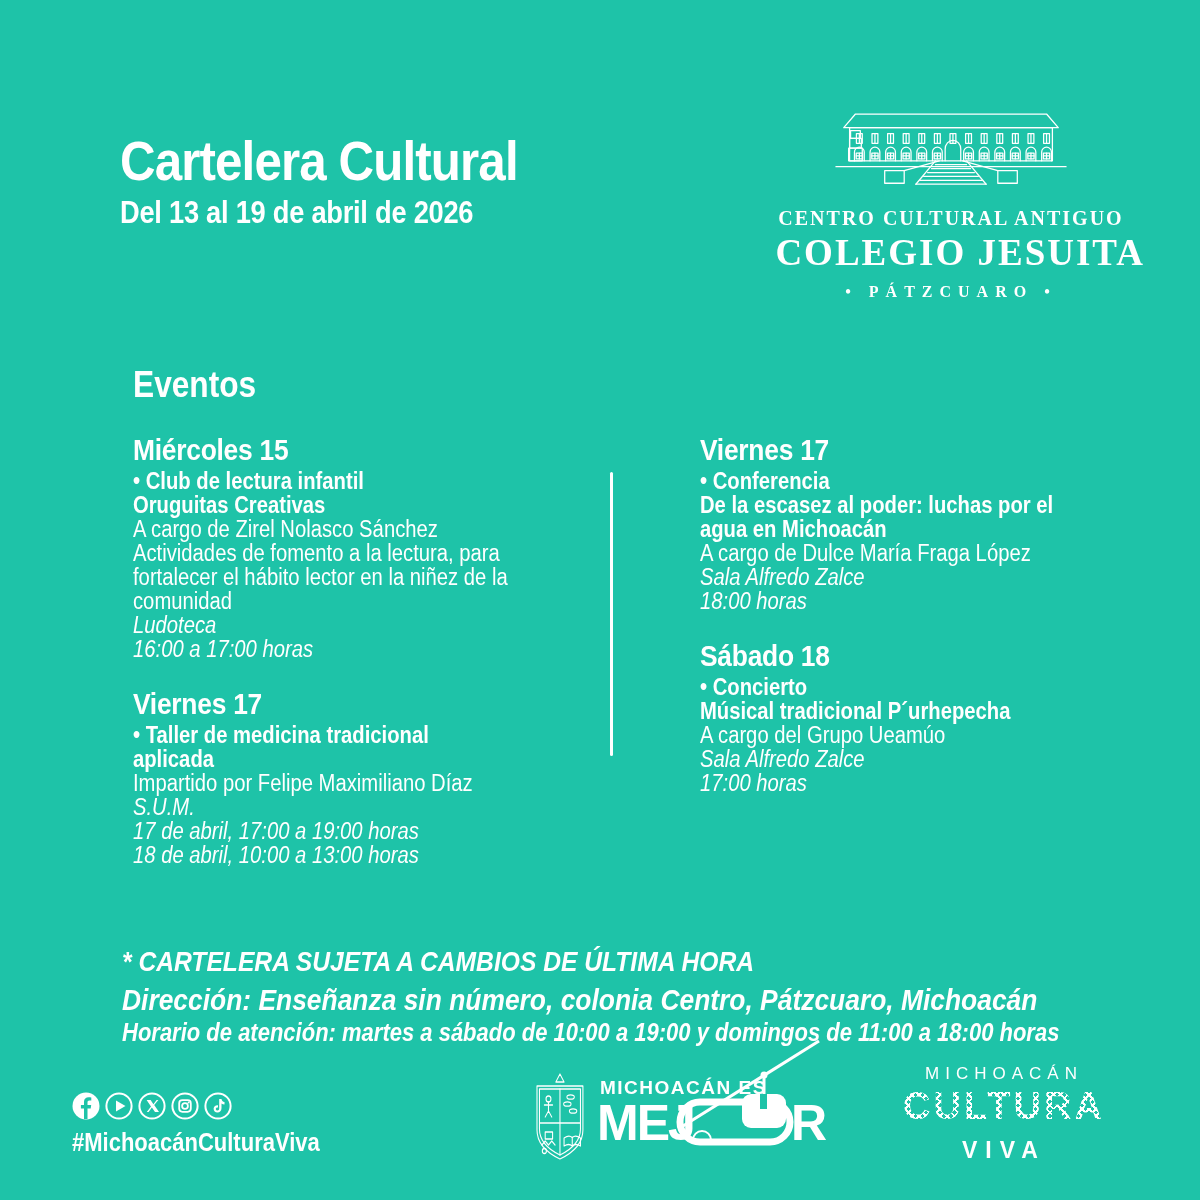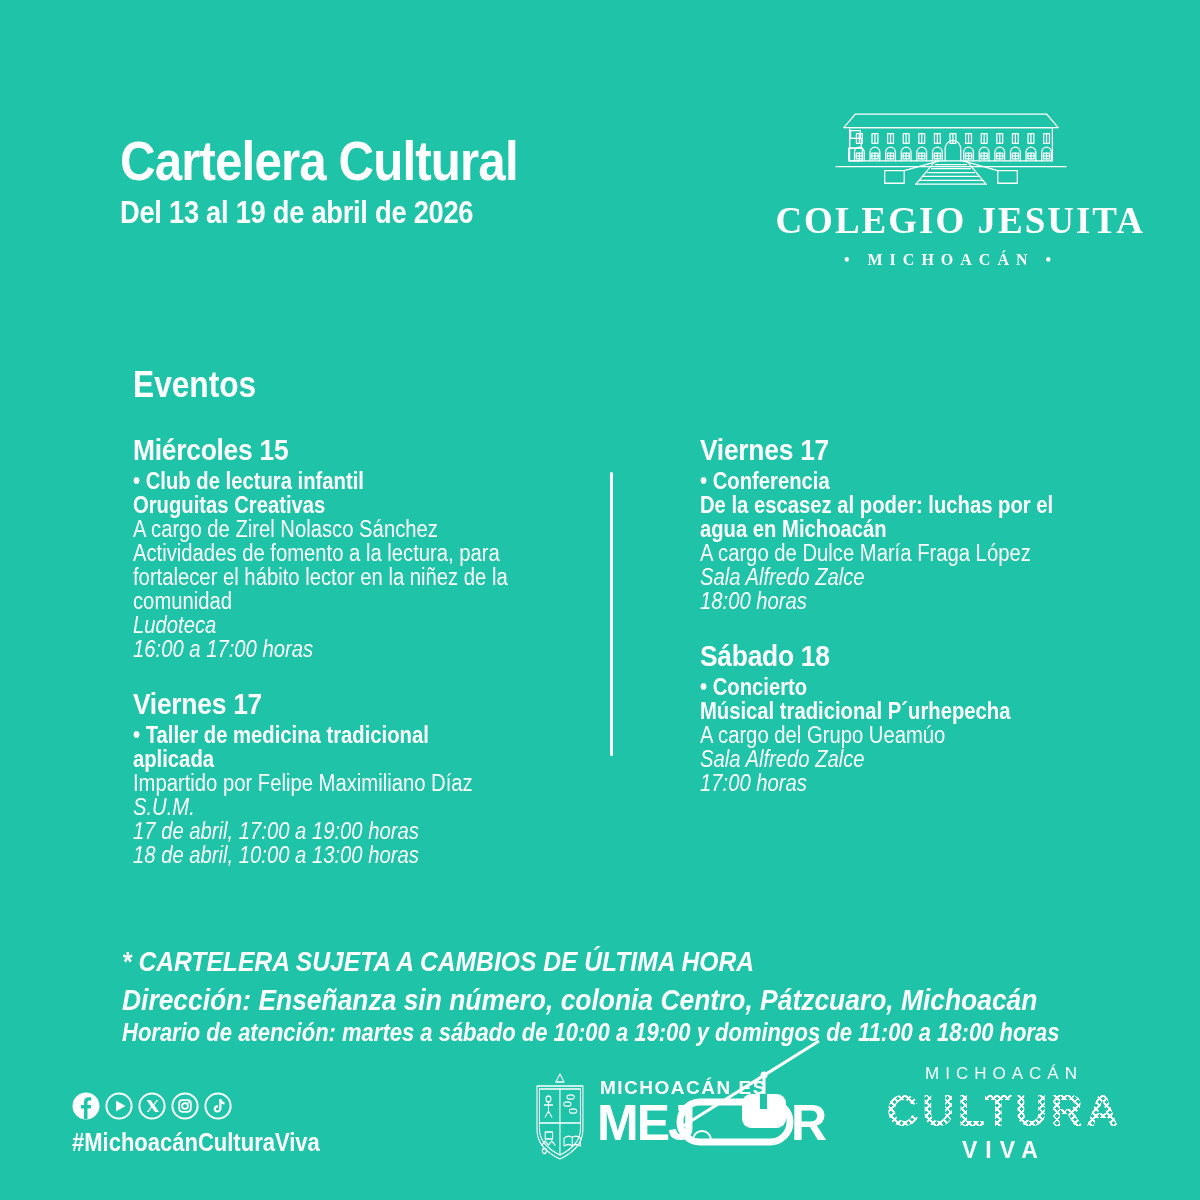--- a/index.html
+++ b/index.html
@@ -43,28 +43,28 @@
   .social .sicon { width:28px; height:28px; display:block; }
   .hashtag { position:absolute; left:72px; top:1128px; font-size:25px; font-weight:800; }
 
   
   .brand-center { position:absolute; left:527px; top:1036px; }
 
   
   .brand-right { position:absolute; left:858px; top:1064px; width:292px; text-align:center; }
   .br-l1 { font-size:17px; font-weight:400; letter-spacing:6px; }
   .br-cultura {
-    font-size:45px; font-weight:900; letter-spacing:3px; line-height:1.05; margin-top:3px;
+    font-size:38px; font-weight:900; letter-spacing:3px; line-height:1.05; margin-top:3px;
     background-image:
       repeating-linear-gradient(45deg,  #fff 0 2px, rgba(255,255,255,0) 2px 5px),
       repeating-linear-gradient(-45deg, #fff 0 2px, rgba(255,255,255,0) 2px 5px);
     -webkit-background-clip:text; background-clip:text;
     -webkit-text-fill-color:transparent; color:#fff;
   }
-  .br-viva { font-size:23px; font-weight:800; letter-spacing:8px; margin-top:3px; }
+  .br-viva { font-size:23px; font-weight:800; letter-spacing:8px; margin-top:10px; }
 
   svg .ln { stroke:var(--fg); stroke-width:1.3; fill:none; stroke-linejoin:round; stroke-linecap:round; }
   svg .fl { fill:var(--fg); }
 </style>
 </head>
 <body>
 
 <div class="poster">
 
   <div class="title-block condense">
@@ -122,22 +122,23 @@
       <line class="ln" x1="100" y1="60" x2="140" y2="60"></line>
       <line class="ln" x1="96" y1="64" x2="144" y2="64"></line>
       <line class="ln" x1="92" y1="68" x2="148" y2="68"></line>
       <line class="ln" x1="88" y1="72" x2="152" y2="72"></line>
       <line class="ln" x1="84" y1="76" x2="156" y2="76"></line>
       <path class="ln" d="M104,52 L84,76 M136,52 L156,76"></path>
       <path class="ln" d="M108,52 L72,62 M132,52 L168,62"></path>
       <rect class="ln" x="52" y="62" width="20" height="13"></rect>
       <rect class="ln" x="168" y="62" width="20" height="13"></rect>
     </svg>
+    <div class="logo-l1">CENTRO CULTURAL ANTIGUO</div>
     <div class="logo-l2">COLEGIO JESUITA</div>
-    <div class="logo-l3">• MICHOACÁN •</div>
+    <div class="logo-l3">• PÁTZCUARO •</div>
   </div>
 
   <div class="eventos-heading condense">Eventos</div>
   <div class="col col-left condense">
       <div class="event">
         <div class="line line-day">Miércoles 15</div>
         <div class="line line-bold">• Club de lectura infantil</div>
         <div class="line line-bold">Oruguitas Creativas</div>
         <div class="line line-regular">A cargo de Zirel Nolasco Sánchez</div>
         <div class="line line-regular">Actividades de fomento a la lectura, para</div>

